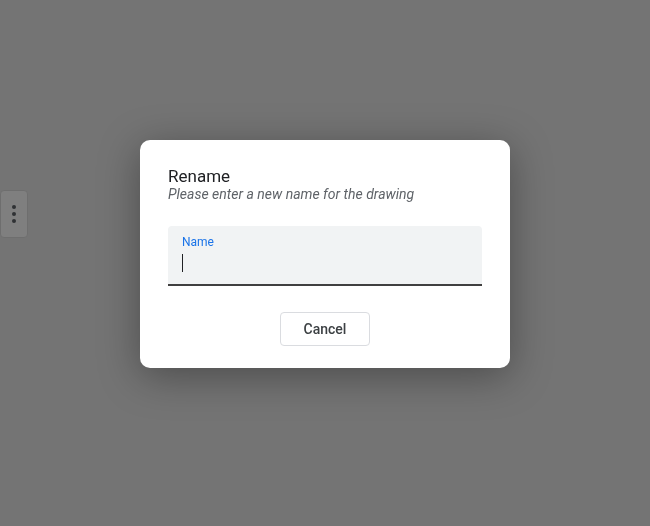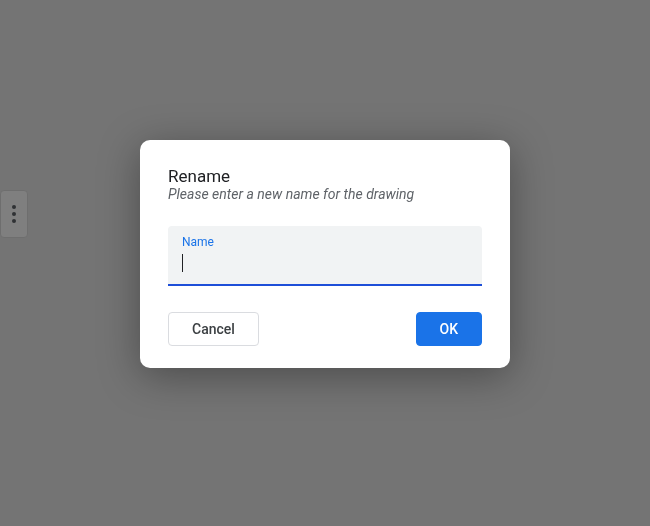--- a/index.html
+++ b/index.html
@@ -97,21 +97,21 @@
     }
     .dialog-description {
       font-size: 14px;
       color: #5f6368;
       margin-bottom: 24px;
       font-style: italic;
     }
     .input-container {
       position: relative;
       background: #f1f3f4;
-      border-bottom: 2px solid #1d4ed8;
+      border-bottom: 2px solid #404040;
       padding: 9px 8px 11px 14px;
       margin-bottom: 26px;
       border-radius: 4px 4px 0 0;
     }
     .input-label {
       font-size: 12px;
       color: #1a73e8;
       display: block;
       margin-bottom: 2px;
     }
@@ -134,21 +134,21 @@
       width: 1px;
       height: 18px;
       background: #202124;
       animation: blink 1s step-end infinite;
     }
     @keyframes blink {
       50% { opacity: 0; }
     }
     .dialog-buttons {
       display: flex;
-      justify-content: space-between;
+      justify-content: center;
       gap: 21px;
     }
     .btn {
       font-size: 14px;
       padding: 8px 23px;
       border-radius: 4px;
       cursor: pointer;
       font-weight: 500;
       font-family: inherit;
     }
@@ -180,16 +180,15 @@
   <div class="dialog">
     <div class="dialog-title">Rename</div>
     <div class="dialog-description">Please enter a new name for the drawing</div>
     <div class="input-container">
       <span class="input-label">Name</span>
       <input type="text" class="text-input" value="" style="">
       <div class="cursor-line"></div>
     </div>
     <div class="dialog-buttons">
       <button class="btn btn-cancel">Cancel</button>
-      <button class="btn btn-ok">OK</button>
     </div>
   </div>
 </div>
 
 </body></html>

